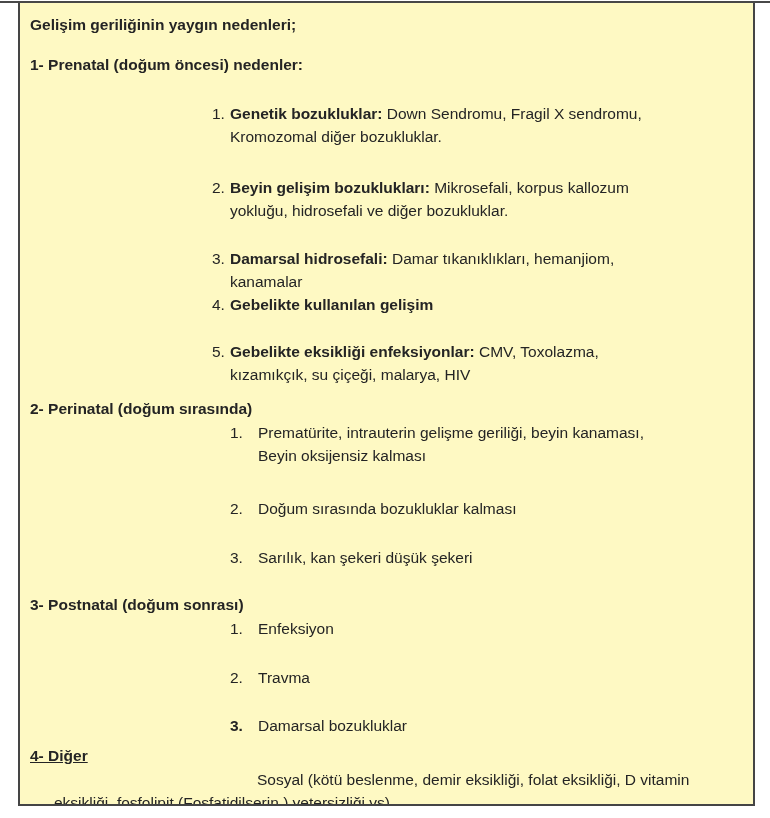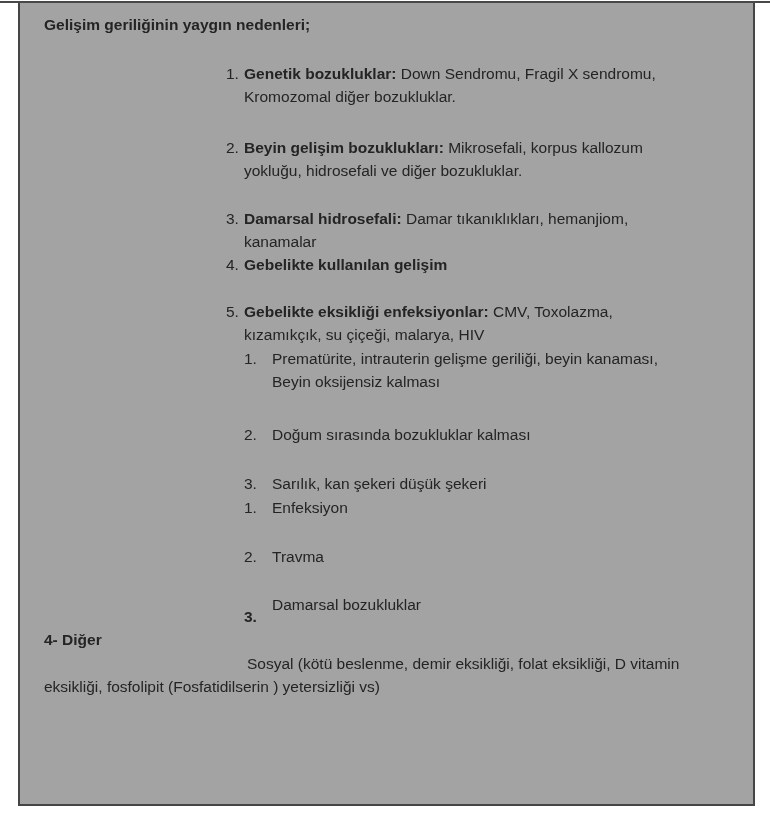--- a/index.html
+++ b/index.html
@@ -28,38 +28,38 @@
   }
   .doc-box {
     position: absolute;
     left: 18px;
     top: 3px;
     width: 737px;
     height: 803px;
     box-sizing: border-box;
     border: 2px solid #454545;
     border-top: none;
-    background: #a3a3a3;
-    padding: 8px 12px 0 24px;
+    background: #fef9c3;
+    padding: 8px 12px 0 10px;
     overflow: hidden;
   }
   .t {
     font-size: 15.5px;
     line-height: 23px;
     white-space: pre-wrap;
   }
-  .bold { font-weight: bold; margin-top: 12px; }
+  .bold { font-weight: bold; }
   .doc-title {
     font-weight: bold;
     margin-top: 2px;
   }
   .h-prenatal  { font-weight: bold; margin-top: 17px; }
   .h-perinatal { font-weight: bold; margin-top: 11px; }
   .h-postnatal { font-weight: bold; margin-top: 24px; }
-  .h-diger     { font-weight: bold; margin-top: 0px; }
+  .h-diger     { font-weight: bold; margin-top: 7px; text-decoration: underline; }
 
   .olist { display: block; }
   .list-1 { margin-left: 182px; }
   .list-2 { margin-left: 200px; }
   .list-3 { margin-left: 200px; }
   .li { display: flex; align-items: flex-start; }
   .list-1 .num { flex: 0 0 18px; }
   .list-2 .num, .list-3 .num { flex: 0 0 28px; }
   .num { display: block; }
   .li-text { flex: 1 1 auto; min-width: 0; }
@@ -69,32 +69,34 @@
   .m28 { margin-top: 28px; }
   .m25 { margin-top: 25px; }
   .m24 { margin-top: 24px; }
   .m30 { margin-top: 30px; }
   .m0  { margin-top: 0; }
   .m1  { margin-top: 1px; }
 
   .closing-para {
     margin-top: 1px;
     text-indent: 203px;
+    margin-left: 24px;
   }
 </style>
 </head>
 <body>
 
 <div class="page">
   <div class="top-rule"></div>
 
   <div class="doc-box">
 
     <div class="t doc-title">Gelişim geriliğinin yaygın nedenleri;</div>
 
+    <div class="t h-prenatal">1- Prenatal (doğum öncesi) nedenler:</div>
 
     <div class="olist list-1">
       <div class="t li m26">
         <span class="num">1.</span>
         <span class="li-text"><span class="bold">Genetik bozukluklar:</span><span> Down Sendromu, Fragil X sendromu,
 Kromozomal diğer bozukluklar.</span></span>
       </div>
       <div class="t li m28">
         <span class="num">2.</span>
         <span class="li-text"><span class="bold">Beyin gelişim bozuklukları:</span><span> Mikrosefali, korpus kallozum
@@ -109,37 +111,39 @@
         <span class="num">4.</span>
         <span class="li-text"><span class="bold">Gebelikte kullanılan gelişim</span><span></span></span>
       </div>
       <div class="t li m24">
         <span class="num">5.</span>
         <span class="li-text"><span class="bold">Gebelikte eksikliği enfeksiyonlar:</span><span> CMV, Toxolazma,
 kızamıkçık, su çiçeği, malarya, HIV</span></span>
       </div>
     </div>
 
+    <div class="t h-perinatal">2- Perinatal (doğum sırasında)</div>
 
     <div class="olist list-2">
       <div class="t li m1">
         <span class="num">1.</span>
         <span class="li-text"><span>Prematürite, intrauterin gelişme geriliği, beyin kanaması,
 Beyin oksijensiz kalması</span></span>
       </div>
       <div class="t li m30">
         <span class="num">2.</span>
         <span class="li-text"><span>Doğum sırasında bozukluklar kalması</span></span>
       </div>
       <div class="t li m26">
         <span class="num">3.</span>
         <span class="li-text"><span>Sarılık, kan şekeri düşük şekeri</span></span>
       </div>
     </div>
 
+    <div class="t h-postnatal">3- Postnatal (doğum sonrası)</div>
 
     <div class="olist list-3">
       <div class="t li m1">
         <span class="num">1.</span>
         <span class="li-text"><span>Enfeksiyon</span></span>
       </div>
       <div class="t li m26">
         <span class="num">2.</span>
         <span class="li-text"><span>Travma</span></span>
       </div>

